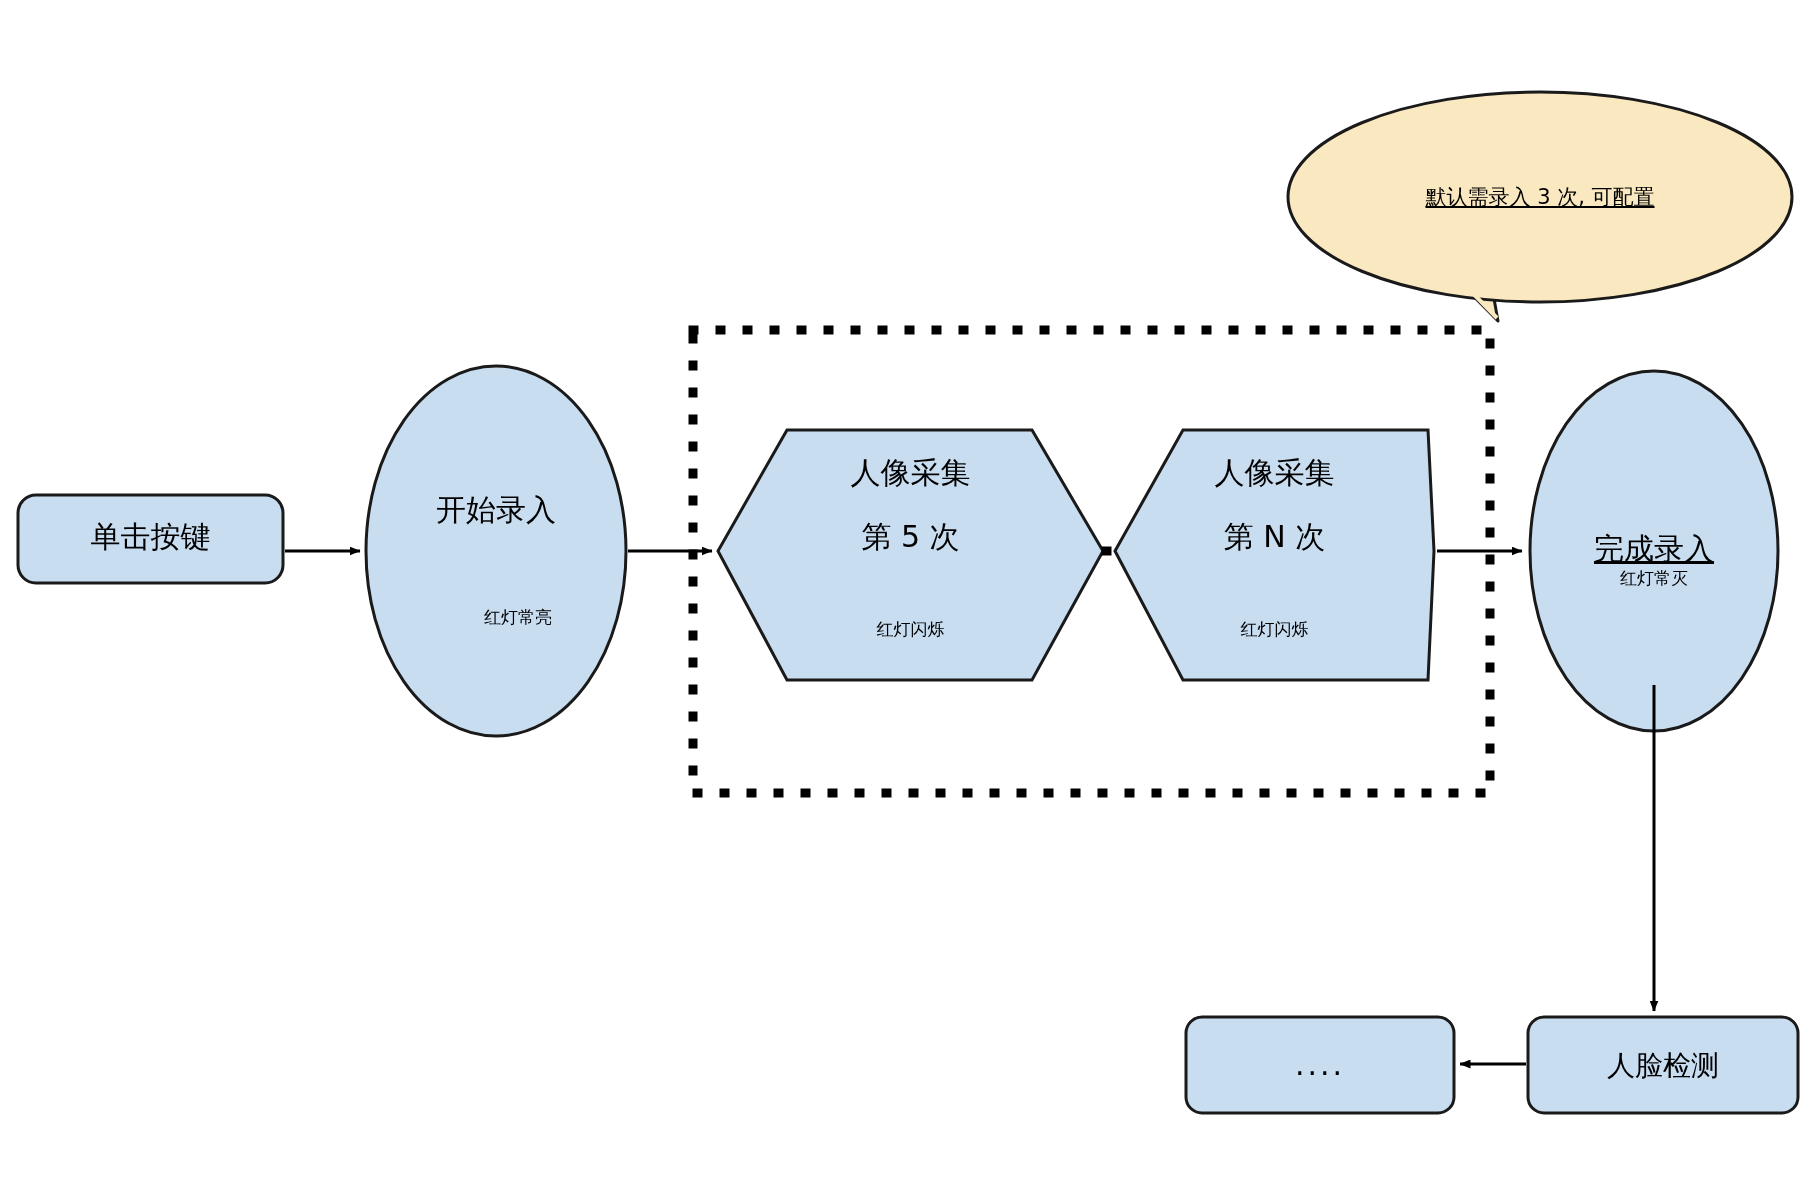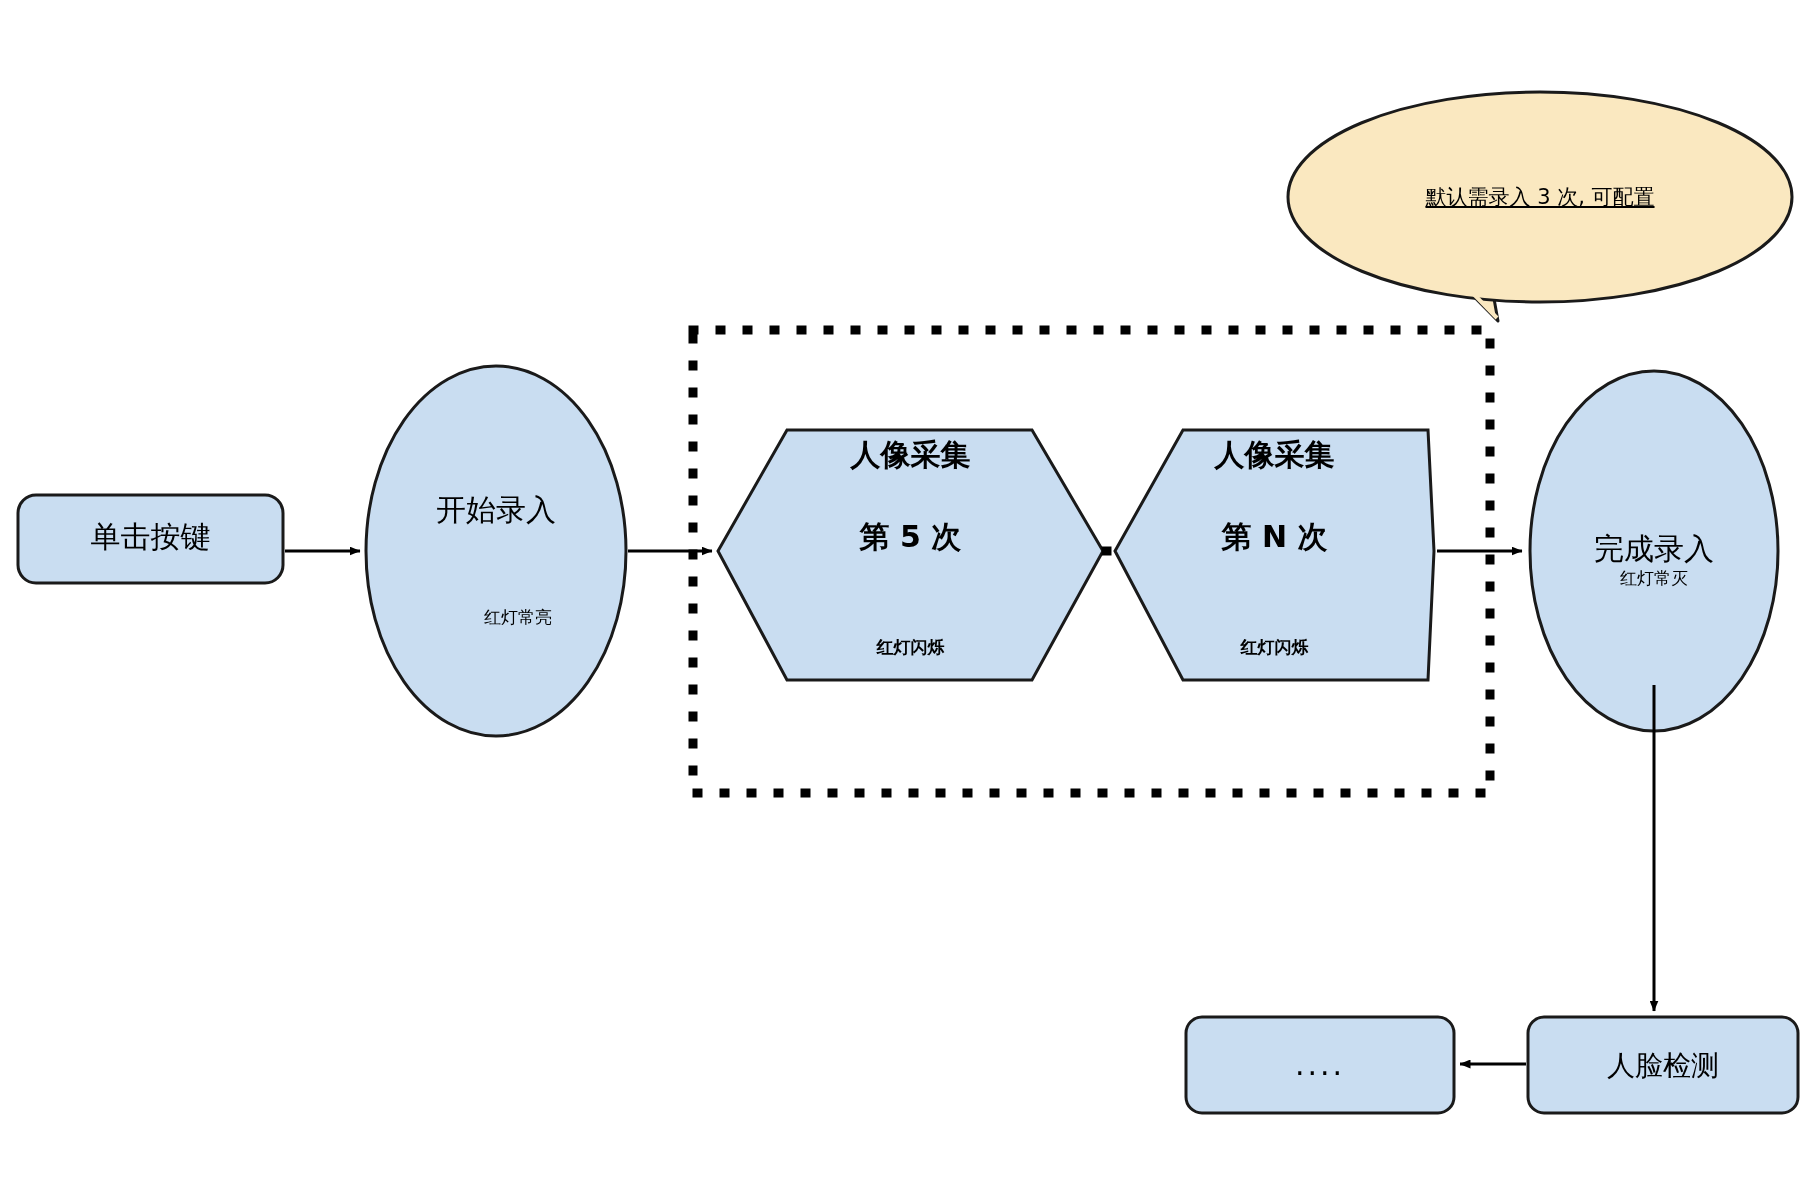--- a/index.html
+++ b/index.html
@@ -50,21 +50,21 @@
     font-size: 21px;
     color: #000;
     white-space: nowrap;
     text-decoration: underline;
   }
   .t-dots {
     font-size: 30px;
     letter-spacing: 3px;
     color: #000;
   }
-  .hex-lines { gap: 44px; font-weight: bold; }
+  .hex-lines { gap: 26px; }
 </style>
 </head>
 <body>
 
 <svg id="canvas" viewBox="0 0 1803 1199" xmlns="http://www.w3.org/2000/svg">
 
   <defs>
     <marker id="arrowhead" markerWidth="11" markerHeight="9" refX="10.5" refY="4.5" orient="auto" markerUnits="userSpaceOnUse">
       <path d="M0,0 L11,4.5 L0,9 z" fill="#000000"></path>
     </marker>
@@ -120,21 +120,21 @@
   <span class="t-sub" style="margin-top:36px;">红灯闪烁</span>
 </div>
 
 <div class="node-text hex-lines" style="left:1115px; top:430px; width:319px; height:250px;">
   <span class="t-main" style="margin-top:-16px;">人像采集</span>
   <span class="t-main">第 N 次</span>
   <span class="t-sub" style="margin-top:36px;">红灯闪烁</span>
 </div>
 
 <div class="node-text" style="left:1530px; top:371px; width:248px; height:360px;">
-  <span class="t-main" style="margin-top:18px;">完成录入</span>
+  <span class="t-main" style="margin-top:18px;text-decoration:underline;">完成录入</span>
   <span class="t-sub" style="">红灯常灭</span>
 </div>
 
 <div class="node-text" style="left:1528px; top:1017px; width:270px; height:97px;">
   <span class="t-main-sm">人脸检测</span>
 </div>
 
 <div class="node-text" style="left:1186px; top:1017px; width:268px; height:96px;">
   <span class="t-dots">....</span>
 </div>

